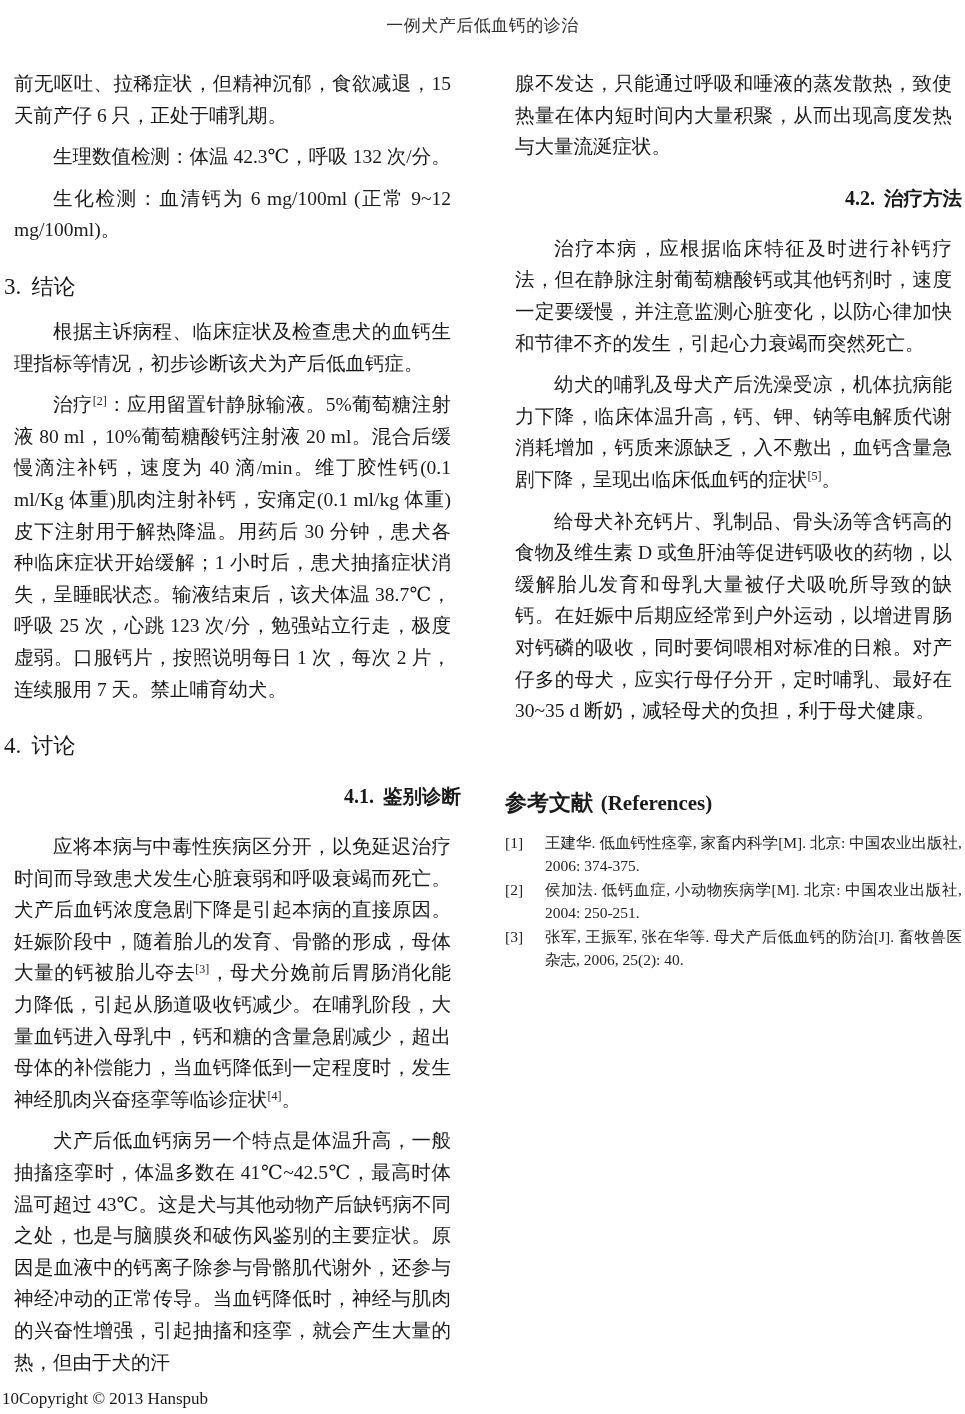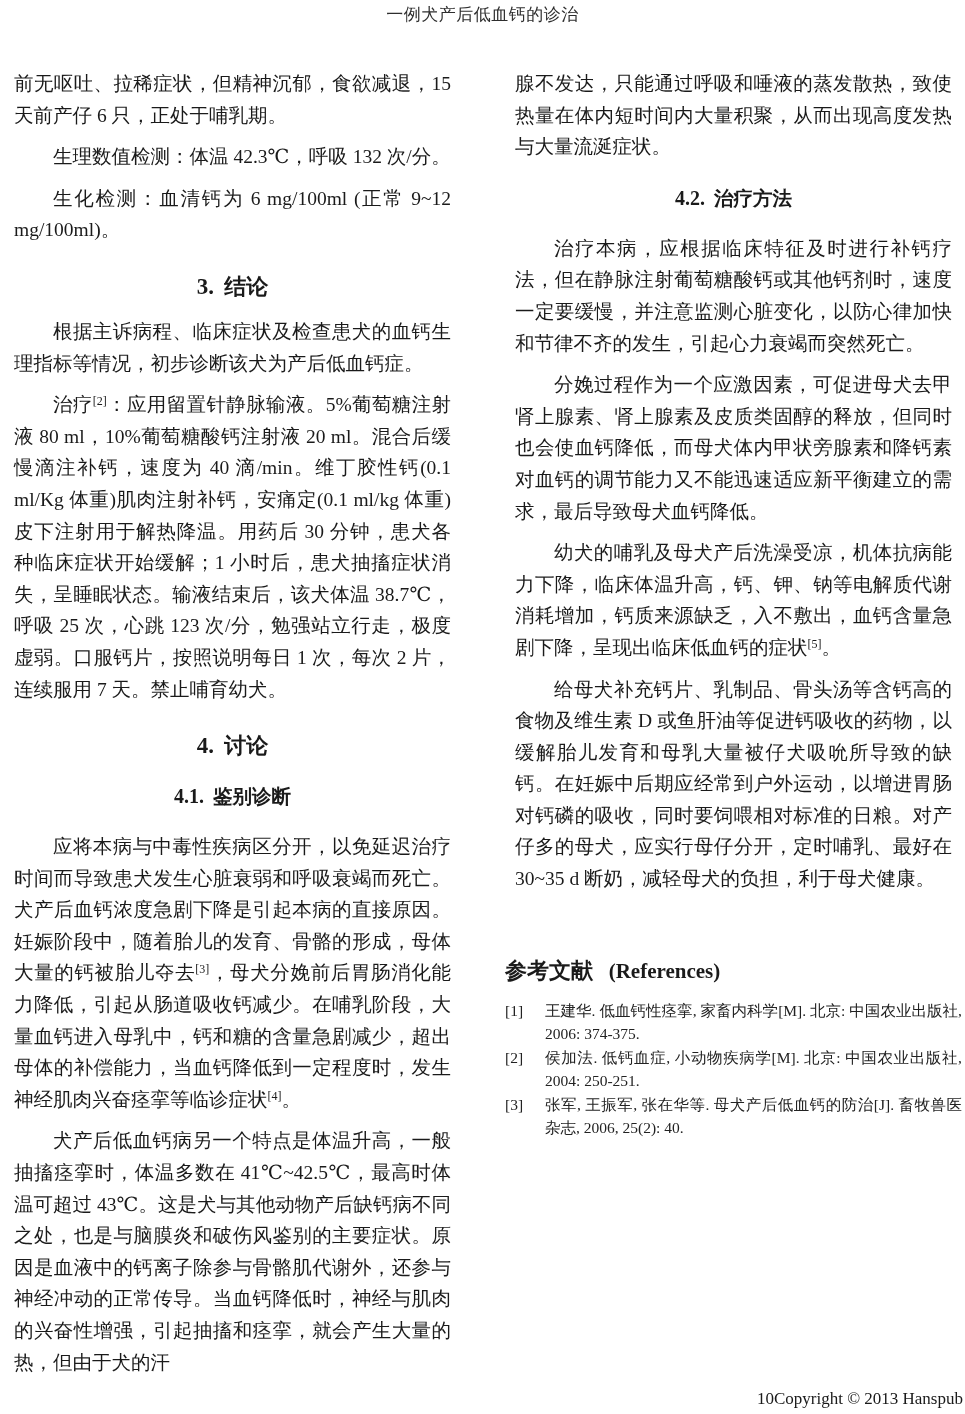--- a/index.html
+++ b/index.html
@@ -7,21 +7,21 @@
     position: relative;
     width: 965px;
     height: 1414px;
     background: #ffffff;
     color: #1a1a1a;
     font-family: "Liberation Serif", "DejaVu Serif", serif;
     overflow: hidden;
   }
   .running-head {
     position: absolute;
-    top: 3px; left: 0; right: 0;
+    top: 14px; left: 0; right: 0;
     text-align: center;
     font-size: 17px;
     color: #2e2e2e;
     letter-spacing: 0.5px;
   }
   .col {
     position: absolute;
     top: 58px;
     width: 457px;
     font-size: 19.5px;
@@ -32,61 +32,61 @@
   .col-right { left: 505px; }
   .body-p { margin: 10px; }
   .body-p.indent { text-indent: 2em; }
   sup.cite {
     font-size: 12px;
     line-height: 0;
     vertical-align: 6px;
   }
   .heading1 {
     margin: 26px 0 14px 0;
-    font-weight: bold;
+    font-weight: normal;
     font-size: 23px;
     line-height: 30px;
-    text-align: center;
+    text-align: left;
     text-indent: 0;
   }
   .heading1 .h-num { font-family: "Liberation Serif", "DejaVu Serif", serif; margin-right: 0.45em; }
   .heading1 .h-label { font-family: "Liberation Sans", "DejaVu Sans", sans-serif; font-size: 22px; }
   .heading2 {
     margin: 20px 0 20px 0;
     font-weight: bold;
     font-size: 20px;
     line-height: 30px;
-    text-align: center;
+    text-align: right;
     text-indent: 0;
   }
   .heading2 .h-num { font-family: "Liberation Serif", "DejaVu Serif", serif; margin-right: 0.45em; }
   .heading2 .h-label { font-family: "Liberation Sans", "DejaVu Sans", sans-serif; font-size: 19.5px; }
   .refs-title {
     margin: 60px 0 12px 0;
     font-weight: bold;
     font-size: 22px;
     line-height: 32px;
     text-align: left;
   }
   .refs-title .rt-zh { font-family: Liberation Serif, serif; margin-right: 0.35em; }
-  .refs-title .rt-en { font-family: "Liberation Serif", "DejaVu Serif", serif; font-size: 21px; margin-left: 8px; }
+  .refs-title .rt-en { font-family: "Liberation Serif", "DejaVu Serif", serif; font-size: 21px; }
   .ref {
     display: flex;
     font-size: 15.5px;
     line-height: 23.5px;
     text-align: justify;
     color: #222;
   }
   .ref .ref-num { flex: 0 0 40px; }
   .ref .ref-text { flex: 1 1 auto; }
   .footer {
     position: absolute;
     left: 2px; right: 2px; bottom: 5px;
     display: flex;
-    justify-content: flex-end;
+    justify-content: flex-start;
     align-items: baseline;
     font-size: 17px;
     color: #1a1a1a;
   }
 </style>
 </head>
 <body>
 
 <div class="page">
   <div class="running-head">一例犬产后低血钙的诊治</div>
@@ -100,21 +100,20 @@
       <p class="body-p indent">治疗<sup class="cite">[2]</sup>：应用留置针静脉输液。5%葡萄糖注射液 80 ml，10%葡萄糖酸钙注射液 20 ml。混合后缓慢滴注补钙，速度为 40 滴/min。维丁胶性钙(0.1 ml/Kg 体重)肌肉注射补钙，安痛定(0.1 ml/kg 体重)皮下注射用于解热降温。用药后 30 分钟，患犬各种临床症状开始缓解；1 小时后，患犬抽搐症状消失，呈睡眠状态。输液结束后，该犬体温 38.7℃，呼吸 25 次，心跳 123 次/分，勉强站立行走，极度虚弱。口服钙片，按照说明每日 1 次，每次 2 片，连续服用 7 天。禁止哺育幼犬。</p>
       <div class="heading1"><span class="h-num">4.</span><span class="h-label">讨论</span></div>
       <div class="heading2"><span class="h-num">4.1.</span><span class="h-label">鉴别诊断</span></div>
       <p class="body-p indent">应将本病与中毒性疾病区分开，以免延迟治疗时间而导致患犬发生心脏衰弱和呼吸衰竭而死亡。犬产后血钙浓度急剧下降是引起本病的直接原因。妊娠阶段中，随着胎儿的发育、骨骼的形成，母体大量的钙被胎儿夺去<sup class="cite">[3]</sup>，母犬分娩前后胃肠消化能力降低，引起从肠道吸收钙减少。在哺乳阶段，大量血钙进入母乳中，钙和糖的含量急剧减少，超出母体的补偿能力，当血钙降低到一定程度时，发生神经肌肉兴奋痉挛等临诊症状<sup class="cite">[4]</sup>。</p>
       <p class="body-p indent">犬产后低血钙病另一个特点是体温升高，一般抽搐痉挛时，体温多数在 41℃~42.5℃，最高时体温可超过 43℃。这是犬与其他动物产后缺钙病不同之处，也是与脑膜炎和破伤风鉴别的主要症状。原因是血液中的钙离子除参与骨骼肌代谢外，还参与神经冲动的正常传导。当血钙降低时，神经与肌肉的兴奋性增强，引起抽搐和痉挛，就会产生大量的热，但由于犬的汗</p>
     </div>
   <div class="col col-right" id="col-right">
       <p class="body-p">腺不发达，只能通过呼吸和唾液的蒸发散热，致使热量在体内短时间内大量积聚，从而出现高度发热与大量流涎症状。</p>
       <div class="heading2"><span class="h-num">4.2.</span><span class="h-label">治疗方法</span></div>
       <p class="body-p indent">治疗本病，应根据临床特征及时进行补钙疗法，但在静脉注射葡萄糖酸钙或其他钙剂时，速度一定要缓慢，并注意监测心脏变化，以防心律加快和节律不齐的发生，引起心力衰竭而突然死亡。</p>
-      <p class="body-p indent">分娩过程作为一个应激因素，可促进母犬去甲肾上腺素、肾上腺素及皮质类固醇的释放，但同时也会使血钙降低，而母犬体内甲状旁腺素和降钙素对血钙的调节能力又不能迅速适应新平衡建立的需求，最后导致母犬血钙降低。</p>
       <p class="body-p indent">幼犬的哺乳及母犬产后洗澡受凉，机体抗病能力下降，临床体温升高，钙、钾、钠等电解质代谢消耗增加，钙质来源缺乏，入不敷出，血钙含量急剧下降，呈现出临床低血钙的症状<sup class="cite">[5]</sup>。</p>
       <p class="body-p indent">给母犬补充钙片、乳制品、骨头汤等含钙高的食物及维生素 D 或鱼肝油等促进钙吸收的药物，以缓解胎儿发育和母乳大量被仔犬吸吮所导致的缺钙。在妊娠中后期应经常到户外运动，以增进胃肠对钙磷的吸收，同时要饲喂相对标准的日粮。对产仔多的母犬，应实行母仔分开，定时哺乳、最好在 30~35 d 断奶，减轻母犬的负担，利于母犬健康。</p>
       <div class="refs-title"><span class="rt-zh">参考文献</span><span class="rt-en">(References)</span></div>
       <div class="ref">
         <span class="ref-num">[1]</span>
         <span class="ref-text">王建华. 低血钙性痉挛, 家畜内科学[M]. 北京: 中国农业出版社, 2006: 374-375.</span>
       </div>
       <div class="ref">
         <span class="ref-num">[2]</span>
         <span class="ref-text">侯加法. 低钙血症, 小动物疾病学[M]. 北京: 中国农业出版社, 2004: 250-251.</span>

